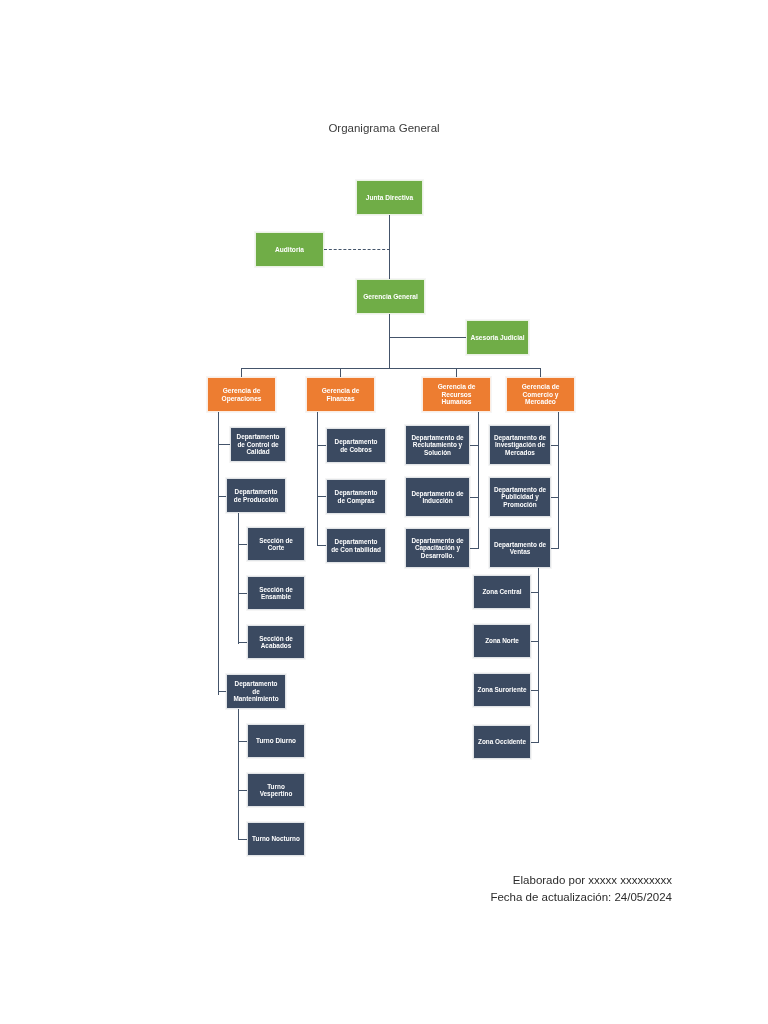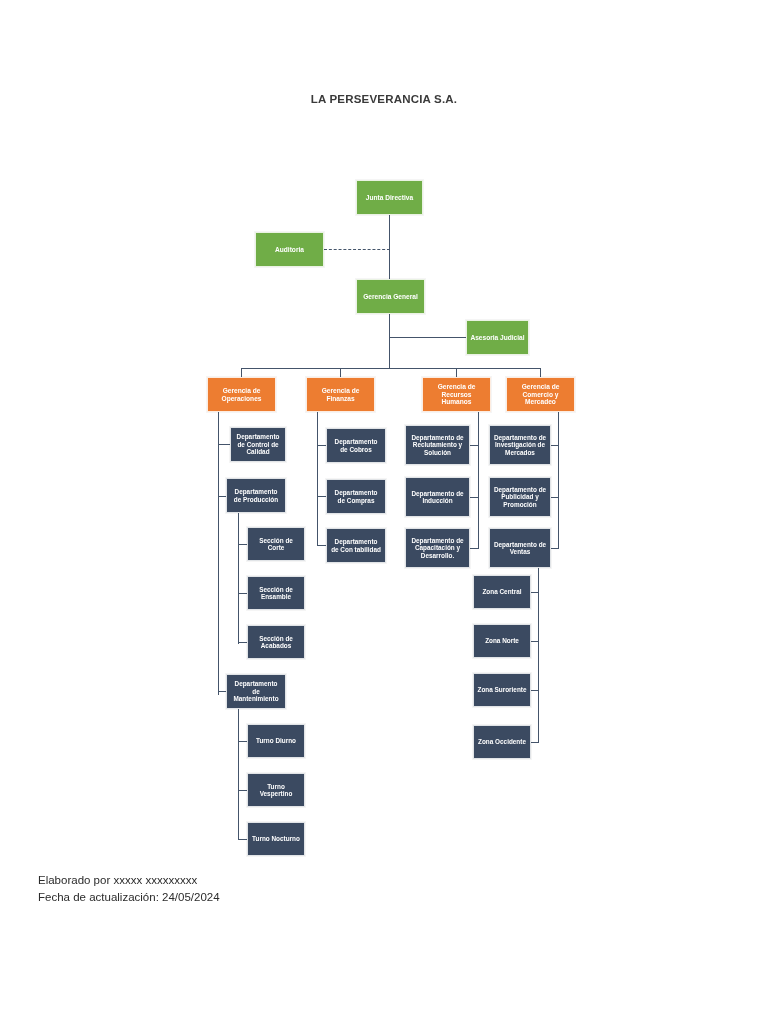--- a/index.html
+++ b/index.html
@@ -72,33 +72,33 @@
   .ln.h { height: 1.4px; }
   .ln.dash {
     background: none;
     border-top: 1.6px dashed #44546A;
     height: 0;
   }
 
   
   .footer {
     position: absolute;
+    text-align: right;
     font-size: 11.5px;
     line-height: 1.45;
     color: #2b2b2b;
-    padding-left: 38px;
   }
   .footer div { white-space: nowrap; }
 </style>
 </head>
 <body>
 
 <div id="page">
 
-  <div class="doc-title" style="top:93px;">LA PERSEVERANCIA S.A.</div>
+  <div class="doc-subtitle" style="top:122px;">Organigrama General</div>
 
   <div class="ln v" style="left:389px; top:214px; height:68px;"></div>
 
   <div class="ln dash" style="left:324px; top:249px; width:66px;"></div>
 
   <div class="ln v" style="left:389px; top:313px; height:56px;"></div>
 
   <div class="ln h" style="left:389px; top:337px; width:78px;"></div>
 
   <div class="ln h" style="left:241px; top:368px; width:300px;"></div>

